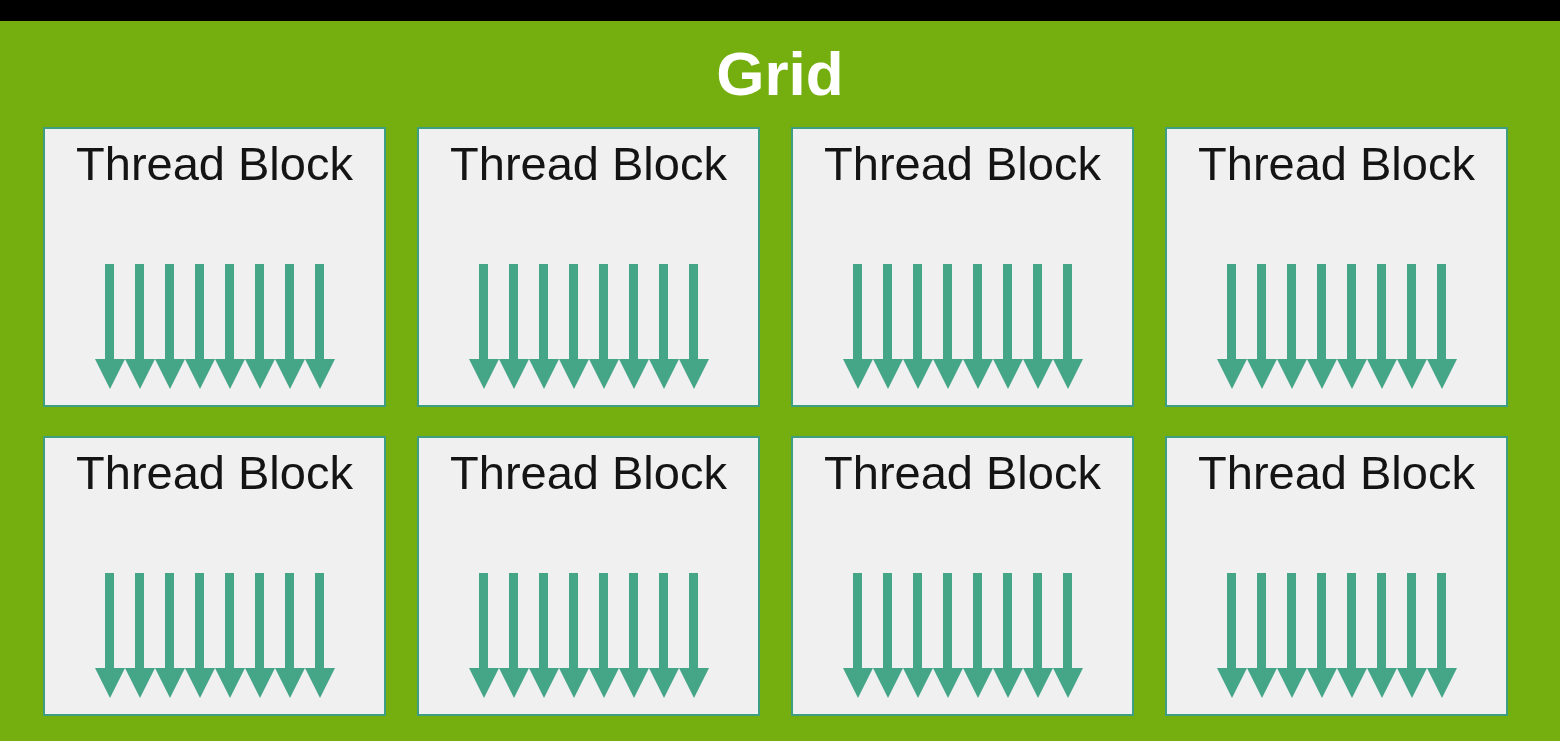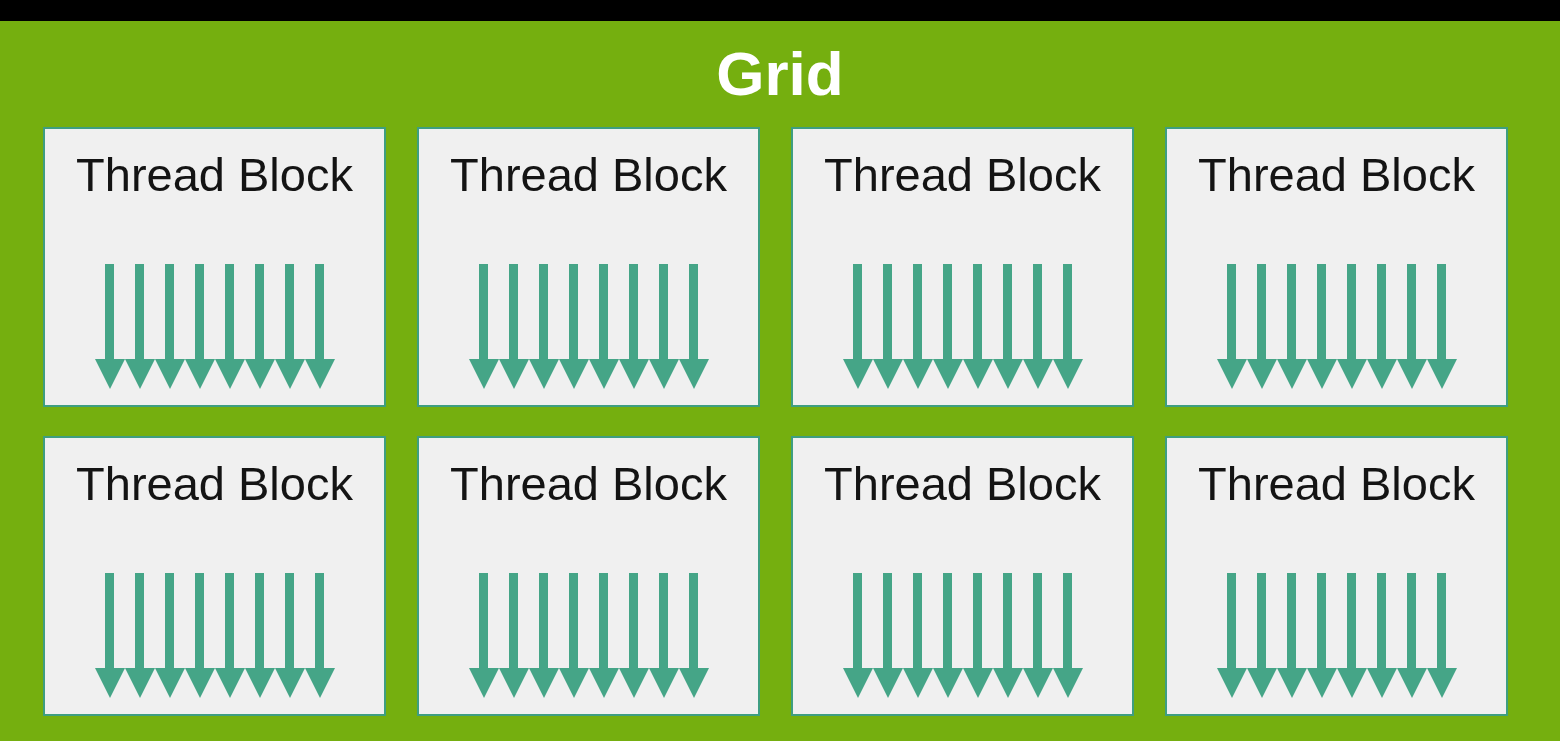--- a/index.html
+++ b/index.html
@@ -45,21 +45,21 @@
     background:var(--c-box-bg);
     border:2px solid var(--c-box-border);
     display:flex;
     flex-direction:column;
     align-items:center;
     justify-content:space-between;
   }
   .block-label{
     font-size:47px;
     color:var(--c-label);
-    margin-top:20px;
+    margin-top:9px;
     line-height:1.1;
     white-space:nowrap;
   }
   .arrows{
     display:flex;
     margin-bottom:16px;
   }
   .arrow{
     width:30px;
     display:flex;

